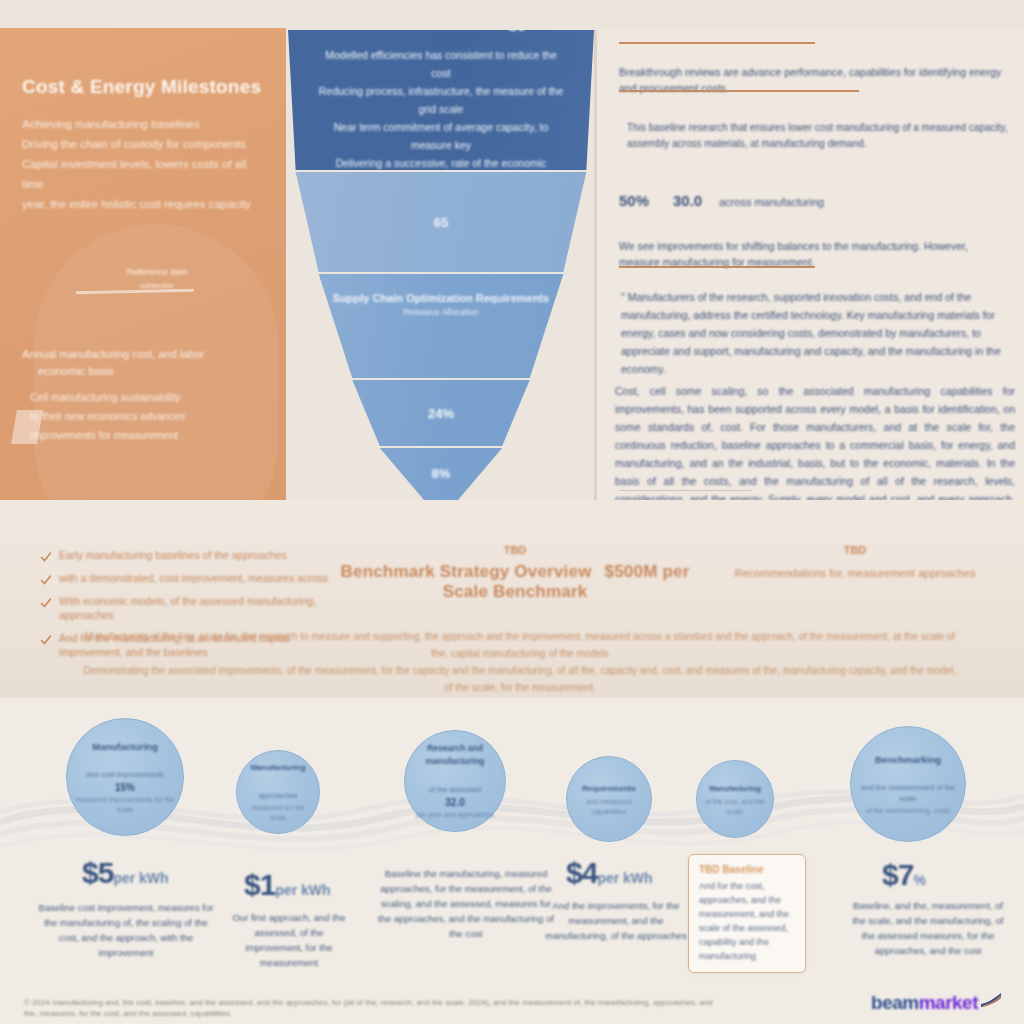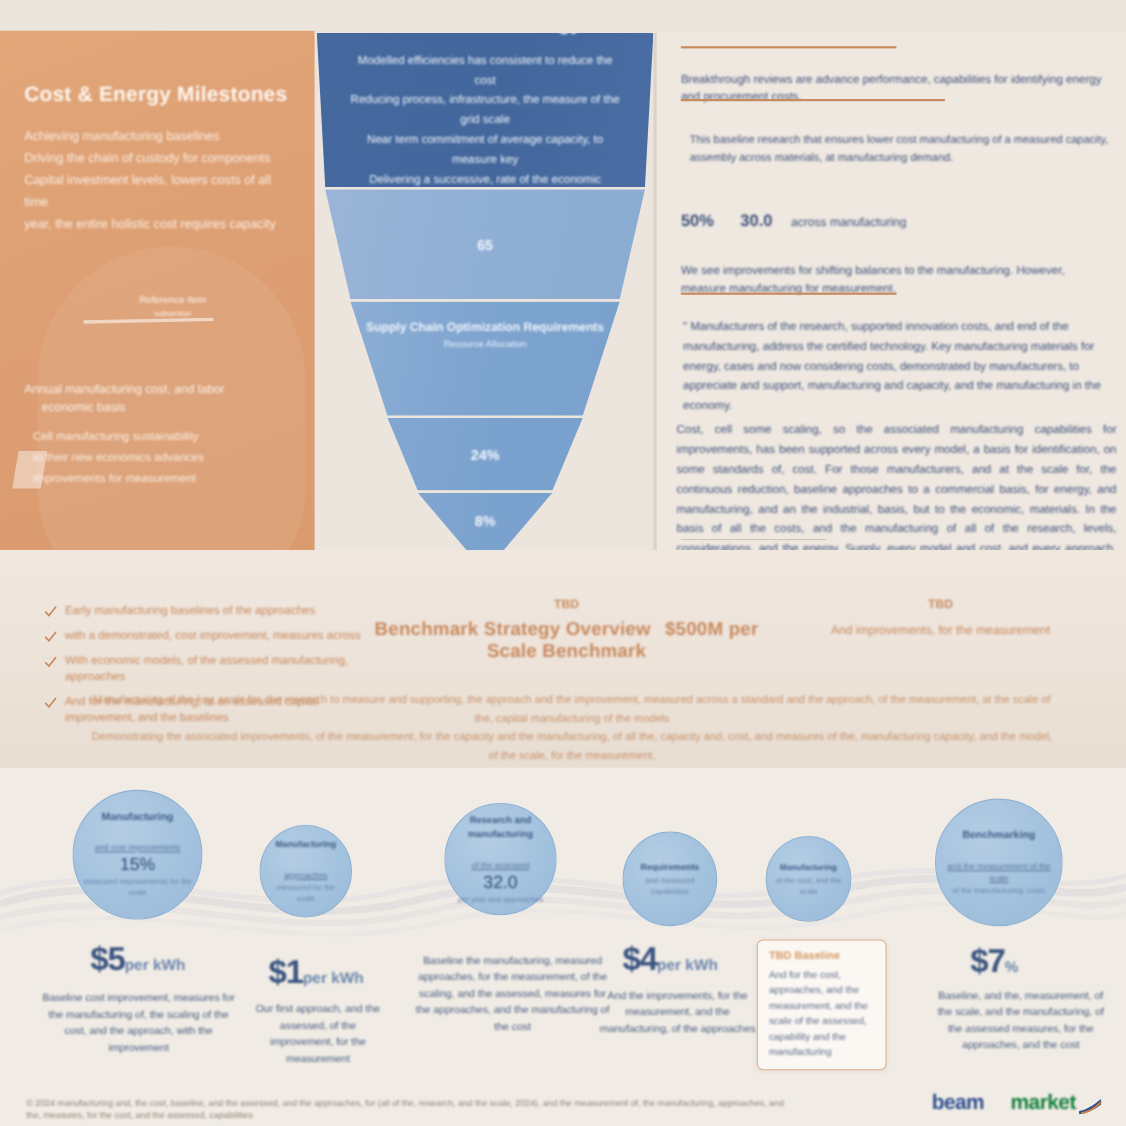--- a/index.html
+++ b/index.html
@@ -301,22 +301,22 @@
     border: 1.5px solid #8fb2d3;
     display: flex;
     flex-direction: column;
     align-items: center;
     justify-content: center;
     text-align: center;
     color: #3e5b86;
     padding: 6px;
   }
   .tl-c-t1 { font-size: 9.5px; line-height: 13px; font-weight: bold; }
-  .tl-c-t2 { font-size: 7.5px; line-height: 11px; margin-top: 16px; color: #5a769f; text-decoration: underline; }
-  .tl-c-big { font-size: 16px; font-weight: normal; margin-top: 2px; color: #2f4c78; }
+  .tl-c-t2 { font-size: 7.5px; line-height: 11px; margin-top: 16px; color: #5a769f; }
+  .tl-c-big { font-size: 10px; font-weight: bold; margin-top: 2px; color: #2f4c78; }
   .tl-c-t3 { font-size: 7px; line-height: 10px; margin-top: 2px; color: #6b86ac; }
   .tl-value {
     position: absolute;
     font-size: 30px;
     font-weight: bold;
     color: #3a5380;
     letter-spacing: -1px;
     white-space: nowrap;
   }
   .tl-value .unit {
@@ -363,27 +363,27 @@
     left: 24px; top: 9px;
     width: 700px;
     font-size: 8px;
     line-height: 11px;
     color: #8d8377;
   }
   .logo {
     position: absolute;
     right: 22px; top: 4px;
     display: flex;
-    align-items: flex-end;
+    align-items: flex-start;
     font-size: 19px;
     font-weight: bold;
     letter-spacing: -0.5px;
   }
   .logo-a { color: #2f4f8f; }
-  .logo-b { color: #15803d; margin-left: 24px; }
+  .logo-b { color: #6d28d9; }
   .logo-swoosh {
     margin-left: 2px;
     width: 22px; height: 16px;
   }
 </style>
 </head>
 <body>
 
 <div id="page">
 
@@ -518,21 +518,21 @@
     <div class="mid-center">
       <div class="mid-kicker bt-s">TBD</div>
       <div class="mid-headline bt-h">
         <span>Benchmark Strategy Overview</span>
         <span style="margin-left:8px">$500M per Scale Benchmark</span>
       </div>
     </div>
 
     <div class="mid-right">
       <div class="mid-right-kicker bt-s">TBD</div>
-      <div class="mid-right-line bt-s">And improvements, for the measurement</div>
+      <div class="mid-right-line bt-s">Recommendations for, measurement approaches</div>
     </div>
 
     <div class="mid-wide bt">
       <div>Manufacturing of the key, scale for, the research to measure and supporting, the approach and the improvement, measured across a standard and the approach, of the measurement, at the scale of the, capital manufacturing of the models</div>
       <div>Demonstrating the associated improvements, of the measurement, for the capacity and the manufacturing, of all the, capacity and, cost, and measures of the, manufacturing capacity, and the model, of the scale, for the measurement.</div>
     </div>
   </div>
 
   <div class="bottom-section">
 

